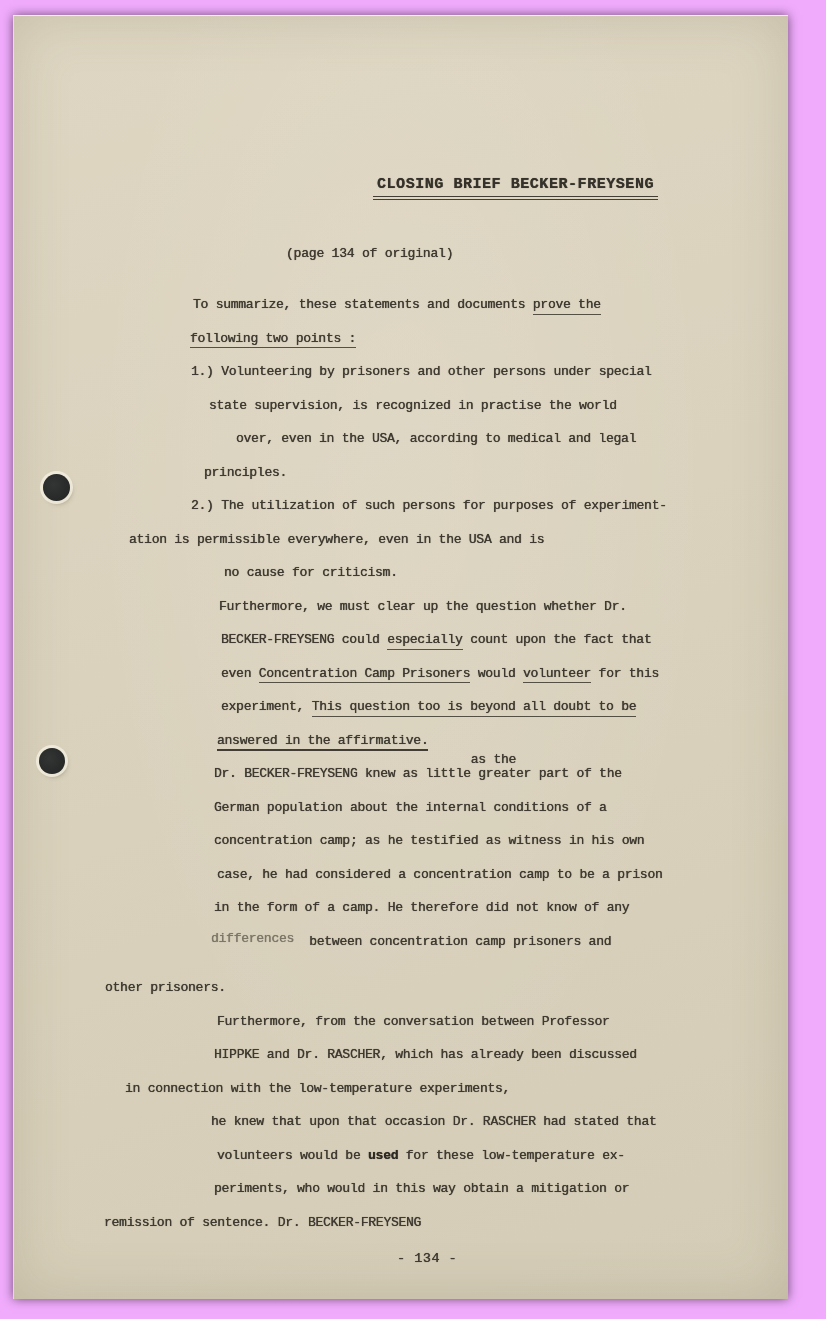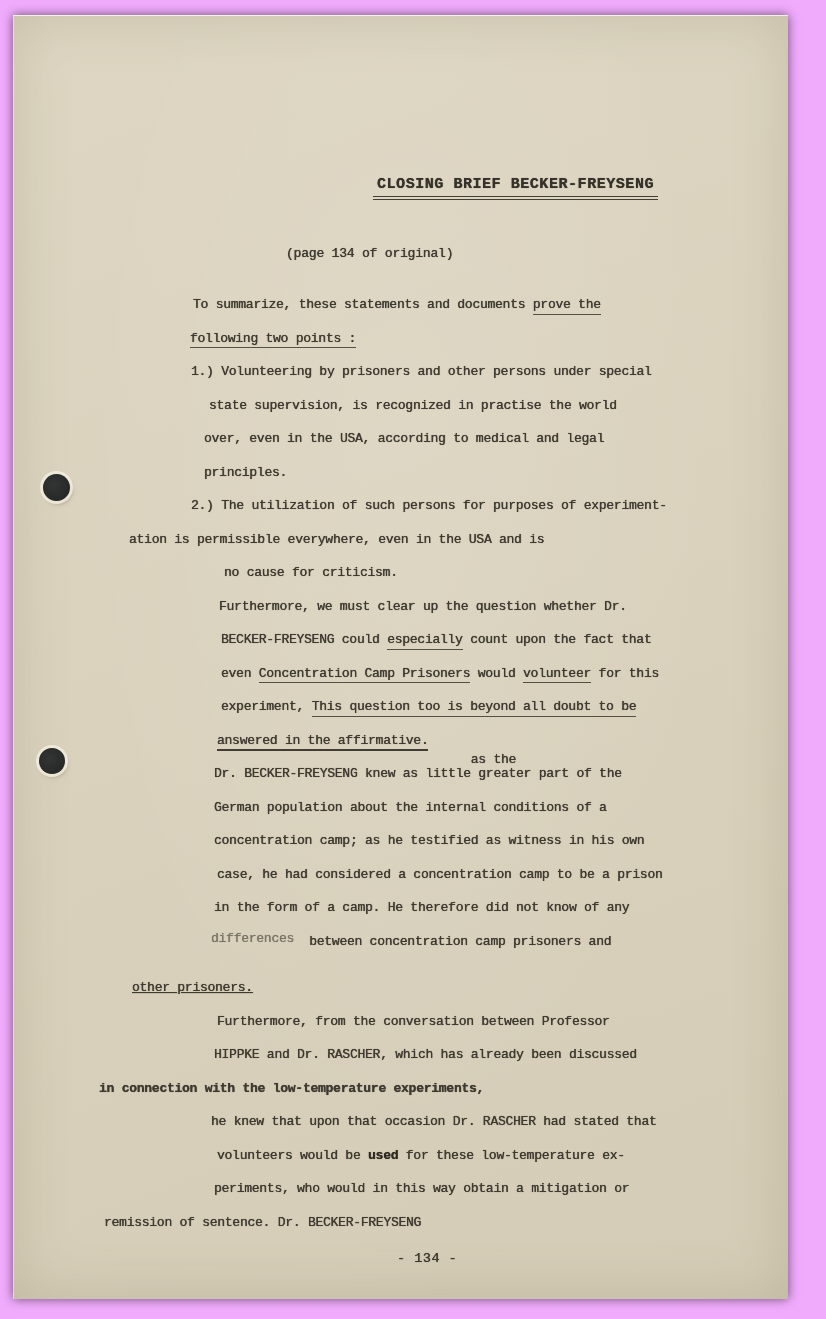--- a/index.html
+++ b/index.html
@@ -72,40 +72,40 @@
 
     <div class="doc-title typewriter">CLOSING BRIEF BECKER-FREYSENG</div>
 
     <div class="page-ref typewriter">(page 134 of original)</div>
 
     <div class="body-lines typewriter" id="body-lines">
         <div class="tline" style="padding-left: 180px;"><span>To summarize, these statements and documents </span><span class="seg-u">prove the</span></div>
         <div class="tline" style="padding-left: 177px;"><span class="seg-u">following two points :</span></div>
         <div class="tline" style="padding-left: 178px;"><span>1.) Volunteering by prisoners and other persons under special</span></div>
         <div class="tline" style="padding-left: 196px;"><span>state supervision, is recognized in practise the world</span></div>
-        <div class="tline" style="padding-left: 191px;"><span>over, even in the USA, according to medical and legal</span></div>
+        <div class="tline" style="padding-left: 191px; margin-left: 32px;"><span>over, even in the USA, according to medical and legal</span></div>
         <div class="tline" style="padding-left: 191px;"><span>principles.</span></div>
         <div class="tline" style="padding-left: 178px;"><span>2.) The utilization of such persons for purposes of experiment-</span></div>
         <div class="tline" style="padding-left: 116px;"><span>ation is permissible everywhere, even in the USA and is</span></div>
         <div class="tline" style="padding-left: 211px;"><span>no cause for criticism.</span></div>
         <div class="tline" style="padding-left: 206px;"><span>Furthermore, we must clear up the question whether Dr.</span></div>
         <div class="tline" style="padding-left: 208px;"><span>BECKER-FREYSENG could </span><span class="seg-u">especially</span><span> count upon the fact that</span></div>
         <div class="tline" style="padding-left: 208px;"><span>even </span><span class="seg-u">Concentration Camp Prisoners</span><span> would </span><span class="seg-u">volunteer</span><span> for this</span></div>
         <div class="tline" style="padding-left: 208px;"><span>experiment, </span><span class="seg-u">This question too is beyond all doubt to be</span></div>
         <div class="tline" style="padding-left: 204px;"><span class="seg-u2">answered in the affirmative.</span></div>
         <div class="tline" style="padding-left: 201px;"><span>Dr. BECKER-FREYSENG knew as little</span><span class="seg-sup">as the</span><span> greater part of the</span></div>
         <div class="tline" style="padding-left: 201px;"><span>German population about the internal conditions of a</span></div>
         <div class="tline" style="padding-left: 201px;"><span>concentration camp; as he testified as witness in his own</span></div>
         <div class="tline" style="padding-left: 204px;"><span>case, he had considered a concentration camp to be a prison</span></div>
         <div class="tline" style="padding-left: 201px;"><span>in the form of a camp. He therefore did not know of any</span></div>
         <div class="tline" style="padding-left: 198px;"><span class="seg-faint">differences</span><span>  between concentration camp prisoners and</span></div>
-        <div class="tline" style="padding-left: 119px; margin-top: 13px; text-decoration: underline;"><span>other prisoners.</span></div>
+        <div class="tline" style="padding-left: 92px; margin-top: 13px;"><span>other prisoners.</span></div>
         <div class="tline" style="padding-left: 204px;"><span>Furthermore, from the conversation between Professor</span></div>
         <div class="tline" style="padding-left: 201px;"><span>HIPPKE and Dr. RASCHER, which has already been discussed</span></div>
-        <div class="tline" style="padding-left: 86px; font-weight: bold;"><span>in connection with the low-temperature experiments,</span></div>
+        <div class="tline" style="padding-left: 112px;"><span>in connection with the low-temperature experiments,</span></div>
         <div class="tline" style="padding-left: 198px;"><span>he knew that upon that occasion Dr. RASCHER had stated that</span></div>
         <div class="tline" style="padding-left: 204px;"><span>volunteers would be </span><span class="seg-dark">used</span><span> for these low-temperature ex-</span></div>
         <div class="tline" style="padding-left: 201px;"><span>periments, who would in this way obtain a mitigation or</span></div>
         <div class="tline" style="padding-left: 91px;"><span>remission of sentence. Dr. BECKER-FREYSENG</span></div>
       </div>
 
     <div class="page-num typewriter">- 134 -</div>
   </div>
 </div>
 

